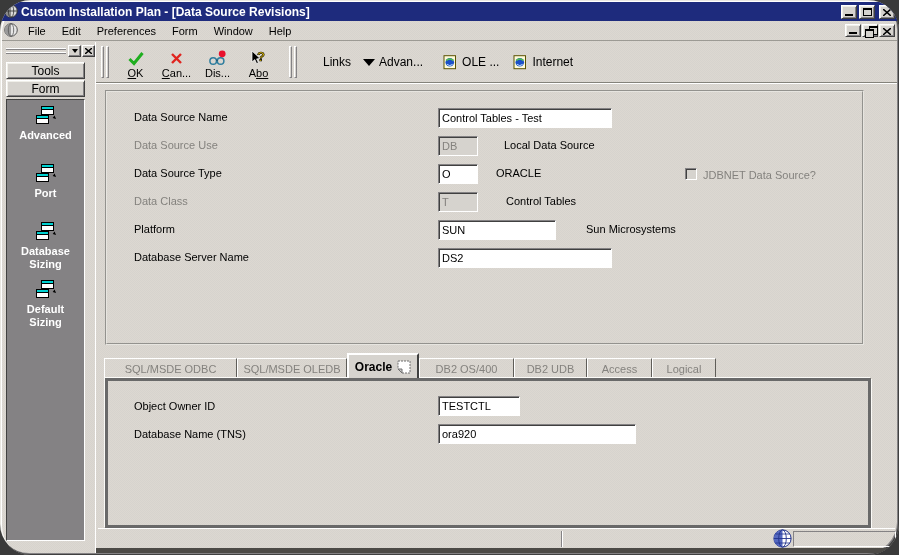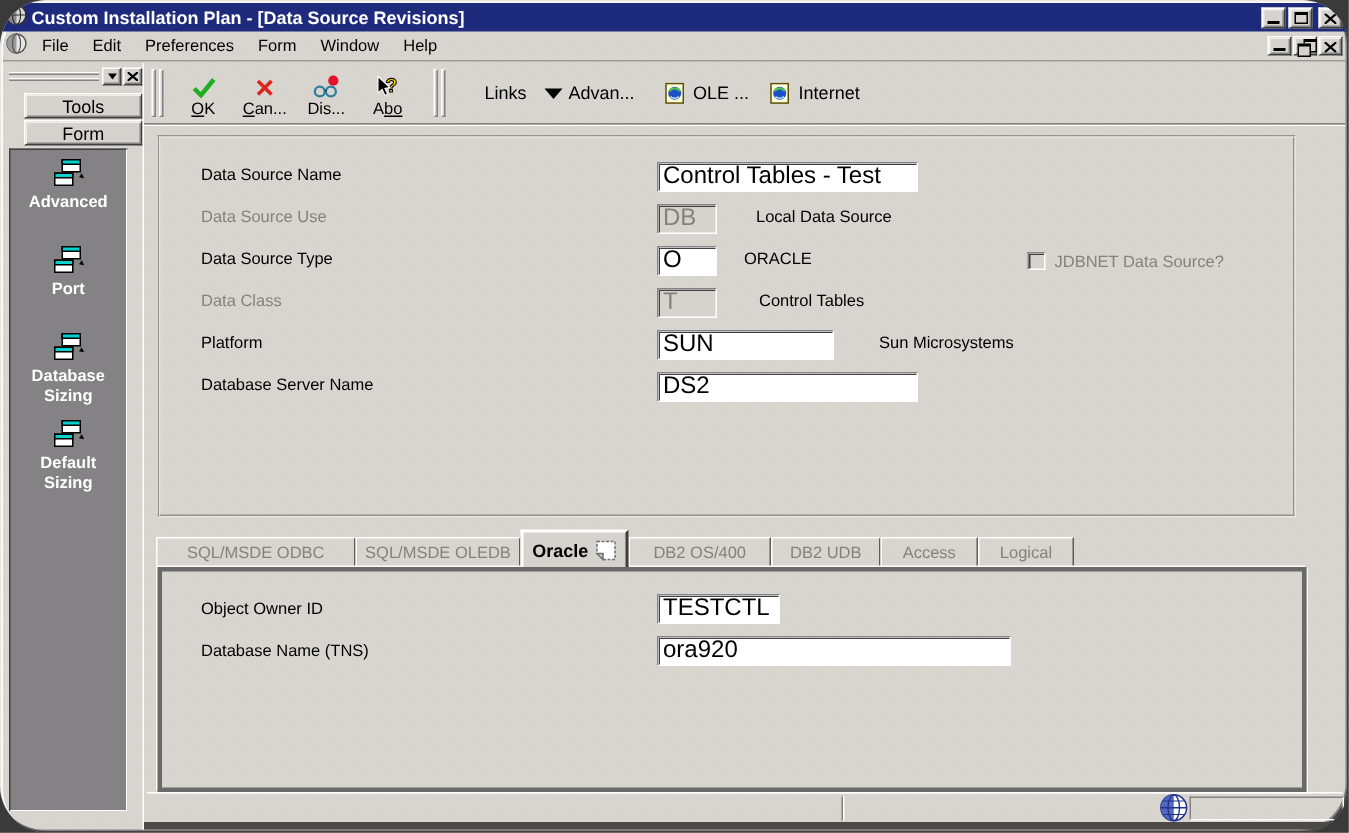--- a/index.html
+++ b/index.html
@@ -49,21 +49,21 @@
   .minibar{ position:absolute; left:4px; top:2px; width:89px; height:13px; display:flex; align-items:center; }
   .grip{ flex:1; margin-right:2px; }
   .grip div{ height:0; border-top:1px solid #fff; border-bottom:1px solid #848284; margin:2px 0; }
   .sbtn{ width:13px; height:12px; background:#d6d3ce; border:1px solid; border-color:#fff #404040 #404040 #fff;
          box-shadow: inset -1px -1px 0 #848284; display:flex; align-items:center; justify-content:center; }
   .tri-sm{ width:0; height:0; border:3px solid transparent; border-top:4px solid #000; margin-top:3px; }
   .sb-tab{
     position:absolute; left:4px; width:79px; height:17px; background:#d6d3ce;
     border:1px solid; border-color:#fff #404040 #404040 #fff;
     box-shadow: inset 1px 1px 0 #f0efe9, inset -1px -1px 0 #848284;
-    display:flex; align-items:center; justify-content:center; font-size:12px;margin-left:10px;
+    display:flex; align-items:center; justify-content:center; font-size:12px;
   }
   .sb-panel{
     position:absolute; left:4px; top:57px; width:79px; bottom:12px;
     background:#848284;
     border:1px solid; border-color:#404040 #fff #fff #404040;
   }
   .sb-item{ position:absolute; left:0; right:0; text-align:center; color:#ffffff; font-size:11px; line-height:13px; cursor:pointer;font-weight:bold; }
   .sb-item svg{ display:block; margin:0 auto 4px auto; }
 
   
@@ -87,21 +87,21 @@
   .tb-ico span{ font-size:12px; white-space:nowrap; }
 
   .groupbox{ position:absolute; left:9px; top:48px; width:759px; height:255px; border:2px groove #e7e5e0; }
 
   .lbl{ position:absolute; white-space:nowrap; font-size:11px; }
   .dis{ color:#84827e; }
   .field{
     position:absolute; height:20px; background:#fff; color:#000;
     border:1px solid; border-color:#848284 #fff #fff #848284;
     box-shadow: inset 1px 1px 0 #404040;
-    font-family:"Liberation Sans",sans-serif; font-size:16px; padding:1px 3px; outline:none;
+    font-family:"Liberation Sans",sans-serif; font-size:11px; padding:1px 3px; outline:none;
   }
   .field.off{ background:#d6d3ce; color:#84827e; }
   .chk{
     position:absolute; width:12px; height:12px; background:#d6d3ce;
     border:1px solid; border-color:#848284 #fff #fff #848284;
     box-shadow: inset 1px 1px 0 #404040;
   }
 
   
   .tabstrip{ position:absolute; left:8px; top:315px; height:21px; display:flex; align-items:flex-end; }
@@ -367,21 +367,21 @@
       <span class="tab" style="width:65px">Access</span>
       <span class="tab" style="width:64px">Logical</span>
     </div>
 
     <div class="contentbox"></div>
 
     <span class="lbl" style="left:38px; top:358px">Object Owner ID</span>
     <input class="field" style="left: 342px; top: 354px; width: 82px;" readonly="" value="TESTCTL">
 
     <span class="lbl" style="left:38px; top:386px">Database Name (TNS)</span>
-    <input class="field" style="left: 342px; top: 382px; width: 236px;" readonly="" value="ora920">
+    <input class="field" style="left: 342px; top: 382px; width: 198px;" readonly="" value="ora920">
 
     <div class="statusbar">
       <span class="sb-div"></span>
       <span class="status-globe">
         <svg width="19" height="19" viewBox="0 0 19 19">
           <circle cx="9.5" cy="9.5" r="8.6" fill="#fff" stroke="#22338c"></circle>
           <path d="M9.5 .9 a8.6 8.6 0 0 0 0 17.2 z" fill="#5468c0"></path>
           <ellipse cx="9.5" cy="9.5" rx="3.8" ry="8.6" fill="none" stroke="#22338c" stroke-width="0.9"></ellipse>
           <line x1="0.9" y1="9.5" x2="18.1" y2="9.5" stroke="#22338c" stroke-width="0.9"></line>
           <line x1="2.3" y1="5" x2="16.7" y2="5" stroke="#22338c" stroke-width="0.8"></line>

